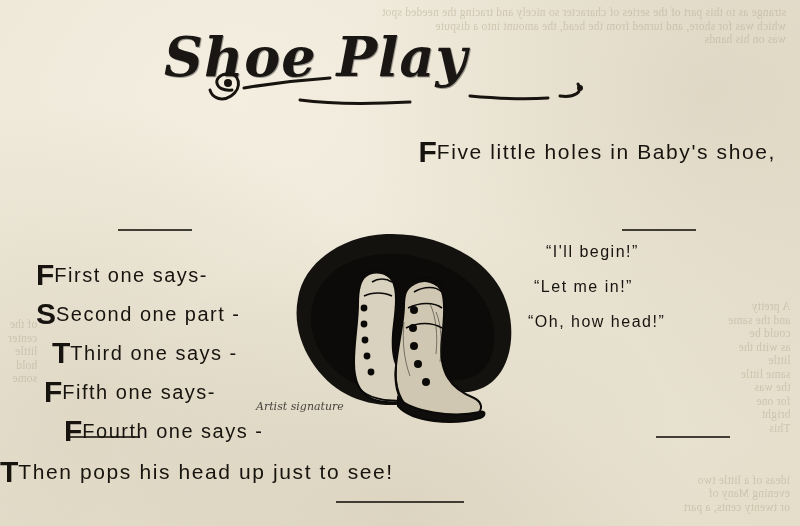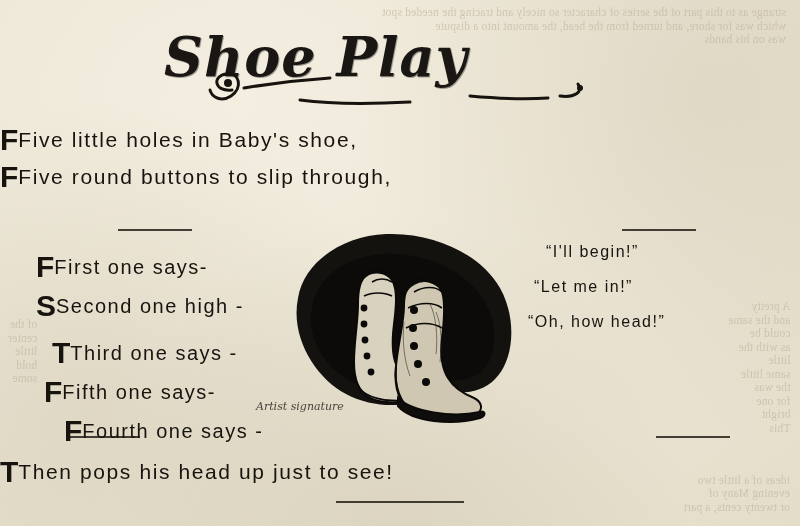--- a/index.html
+++ b/index.html
@@ -77,50 +77,50 @@
     font-size: 30px;
     font-weight: bold;
     letter-spacing: 0;
     position: relative;
     top: 3px;
   }
 
   
   #couplet {
     position: absolute;
-    top: 120px;
+    top: 132px;
     left: 0;
     width: 776px;
-    text-align: left;
+    text-align: right;
   }
   #couplet .line {
     color: #17140f;
     font-size: 21px;
     letter-spacing: 1.6px;
     line-height: 34px;
     white-space: pre;
   }
 
   
   #left-stanza {
     position: absolute;
-    top: 246px;
+    top: 254px;
     left: 36px;
     width: 280px;
   }
   #left-stanza .line {
     white-space: pre;
     color: #17140f;
     font-size: 20px;
     letter-spacing: 1.5px;
     line-height: 35px;
   }
   #left-stanza .l0 { padding-left: 0px; }
   #left-stanza .l1 { padding-left: 0px; }
-  #left-stanza .l2 { padding-left: 16px; margin-top: 8px; }
+  #left-stanza .l2 { padding-left: 16px; }
   #left-stanza .l3 { padding-left: 28px; }
   #left-stanza .l4 { padding-left: 8px; }
 
   
   #right-stanza {
     position: absolute;
     top: 234px;
     right: 30px;
     width: 250px;
     text-align: left;
@@ -223,32 +223,31 @@
       <g fill="#17140f">
         <circle cx="228" cy="65" r="4"></circle>
         <circle cx="580" cy="70" r="3"></circle>
       </g>
     </svg>
     <span id="title-text">Shoe Play</span>
   </div>
 
   <div id="couplet">
     <div class="line"><span class="cap">F</span><span>Five little holes in Baby's shoe,</span></div>
-    <div class="line"><span class="cap">F</span><span>Five round buttons to slip through,</span></div>
   </div>
 
   <div class="rule" id="rule-top"></div>
   <div class="rule" id="rule-topr"></div>
   <div class="rule" id="rule-botl"></div>
   <div class="rule" id="rule-botr"></div>
   <div class="rule" id="rule-final"></div>
 
   <div id="left-stanza">
     <div class="line l0"><span class="cap">F</span><span>First one says-</span></div>
-    <div class="line l1"><span class="cap">S</span><span>Second one high -</span></div>
+    <div class="line l1"><span class="cap">S</span><span>Second one part -</span></div>
     <div class="line l2"><span class="cap">T</span><span>Third one says -</span></div>
     <div class="line l4"><span class="cap">F</span><span>Fifth one says-</span></div>
     <div class="line l3"><span class="cap">F</span><span>Fourth one says -</span></div>
   </div>
 
   <div id="right-stanza">
     <div class="line l0"><span>“I'll begin!”</span></div>
     <div class="line l1"><span>“Let me in!”</span></div>
     <div class="line l3"><span>“Oh, how head!”</span></div>
   </div>

